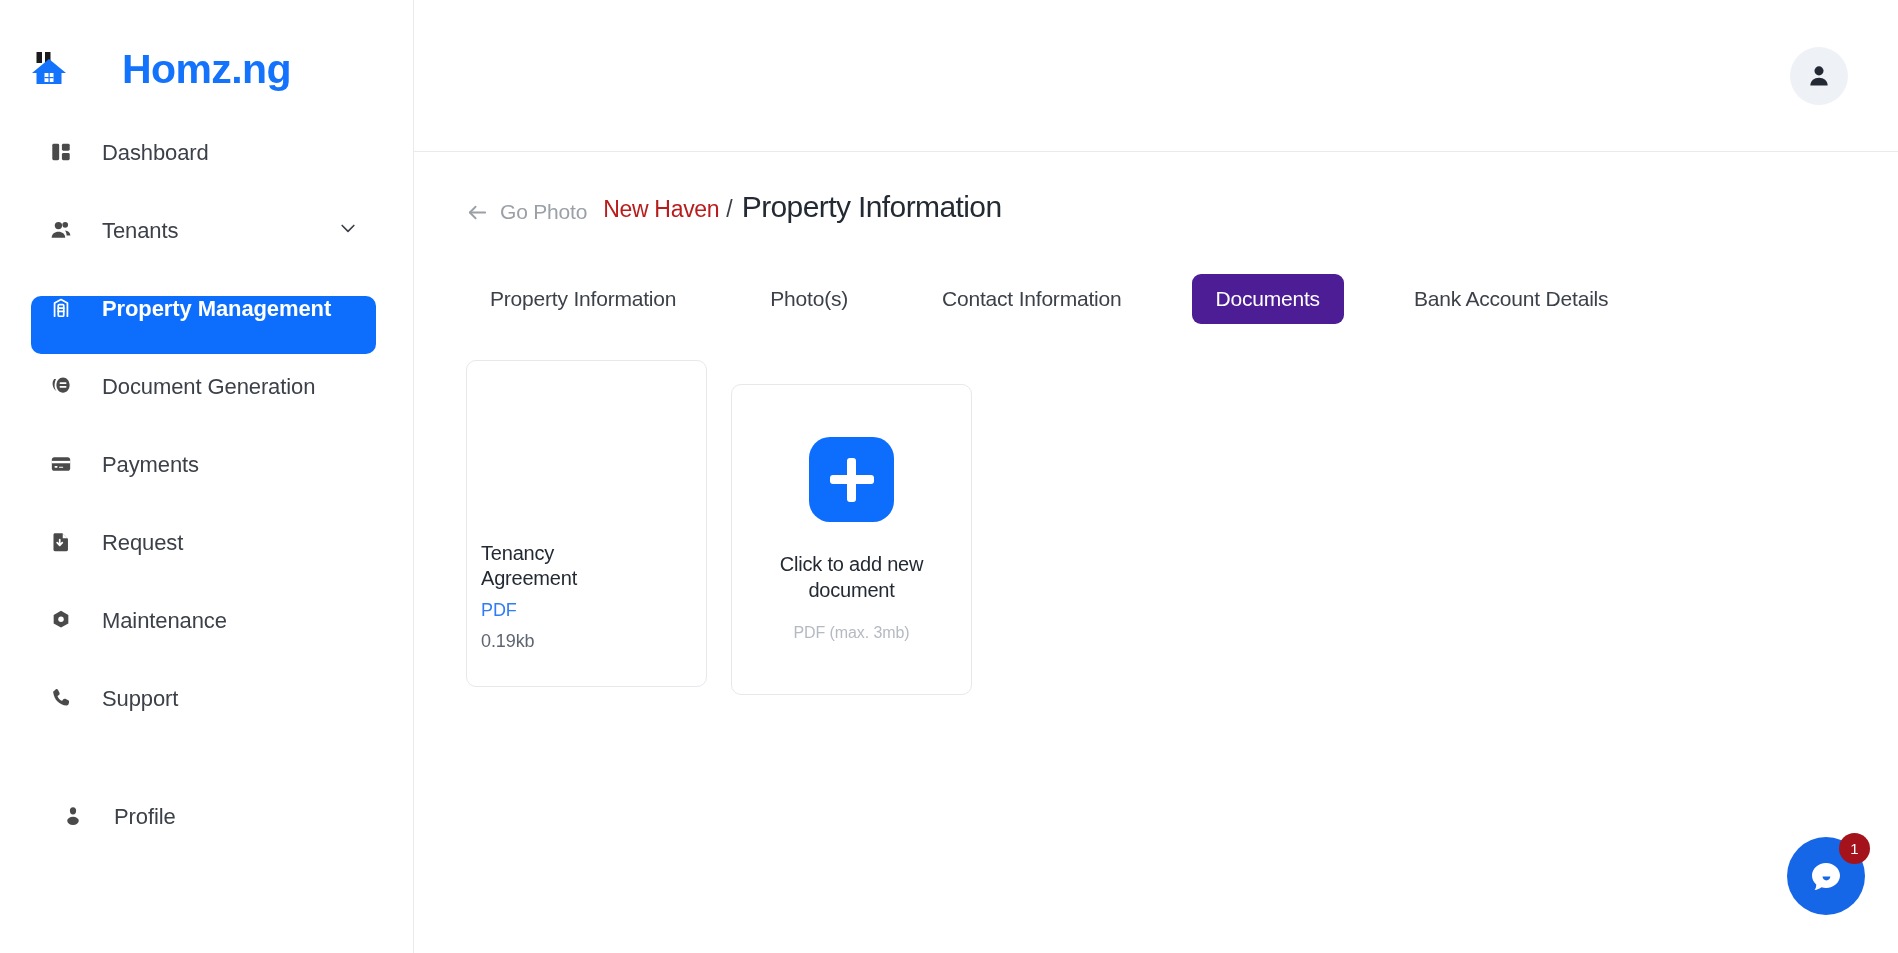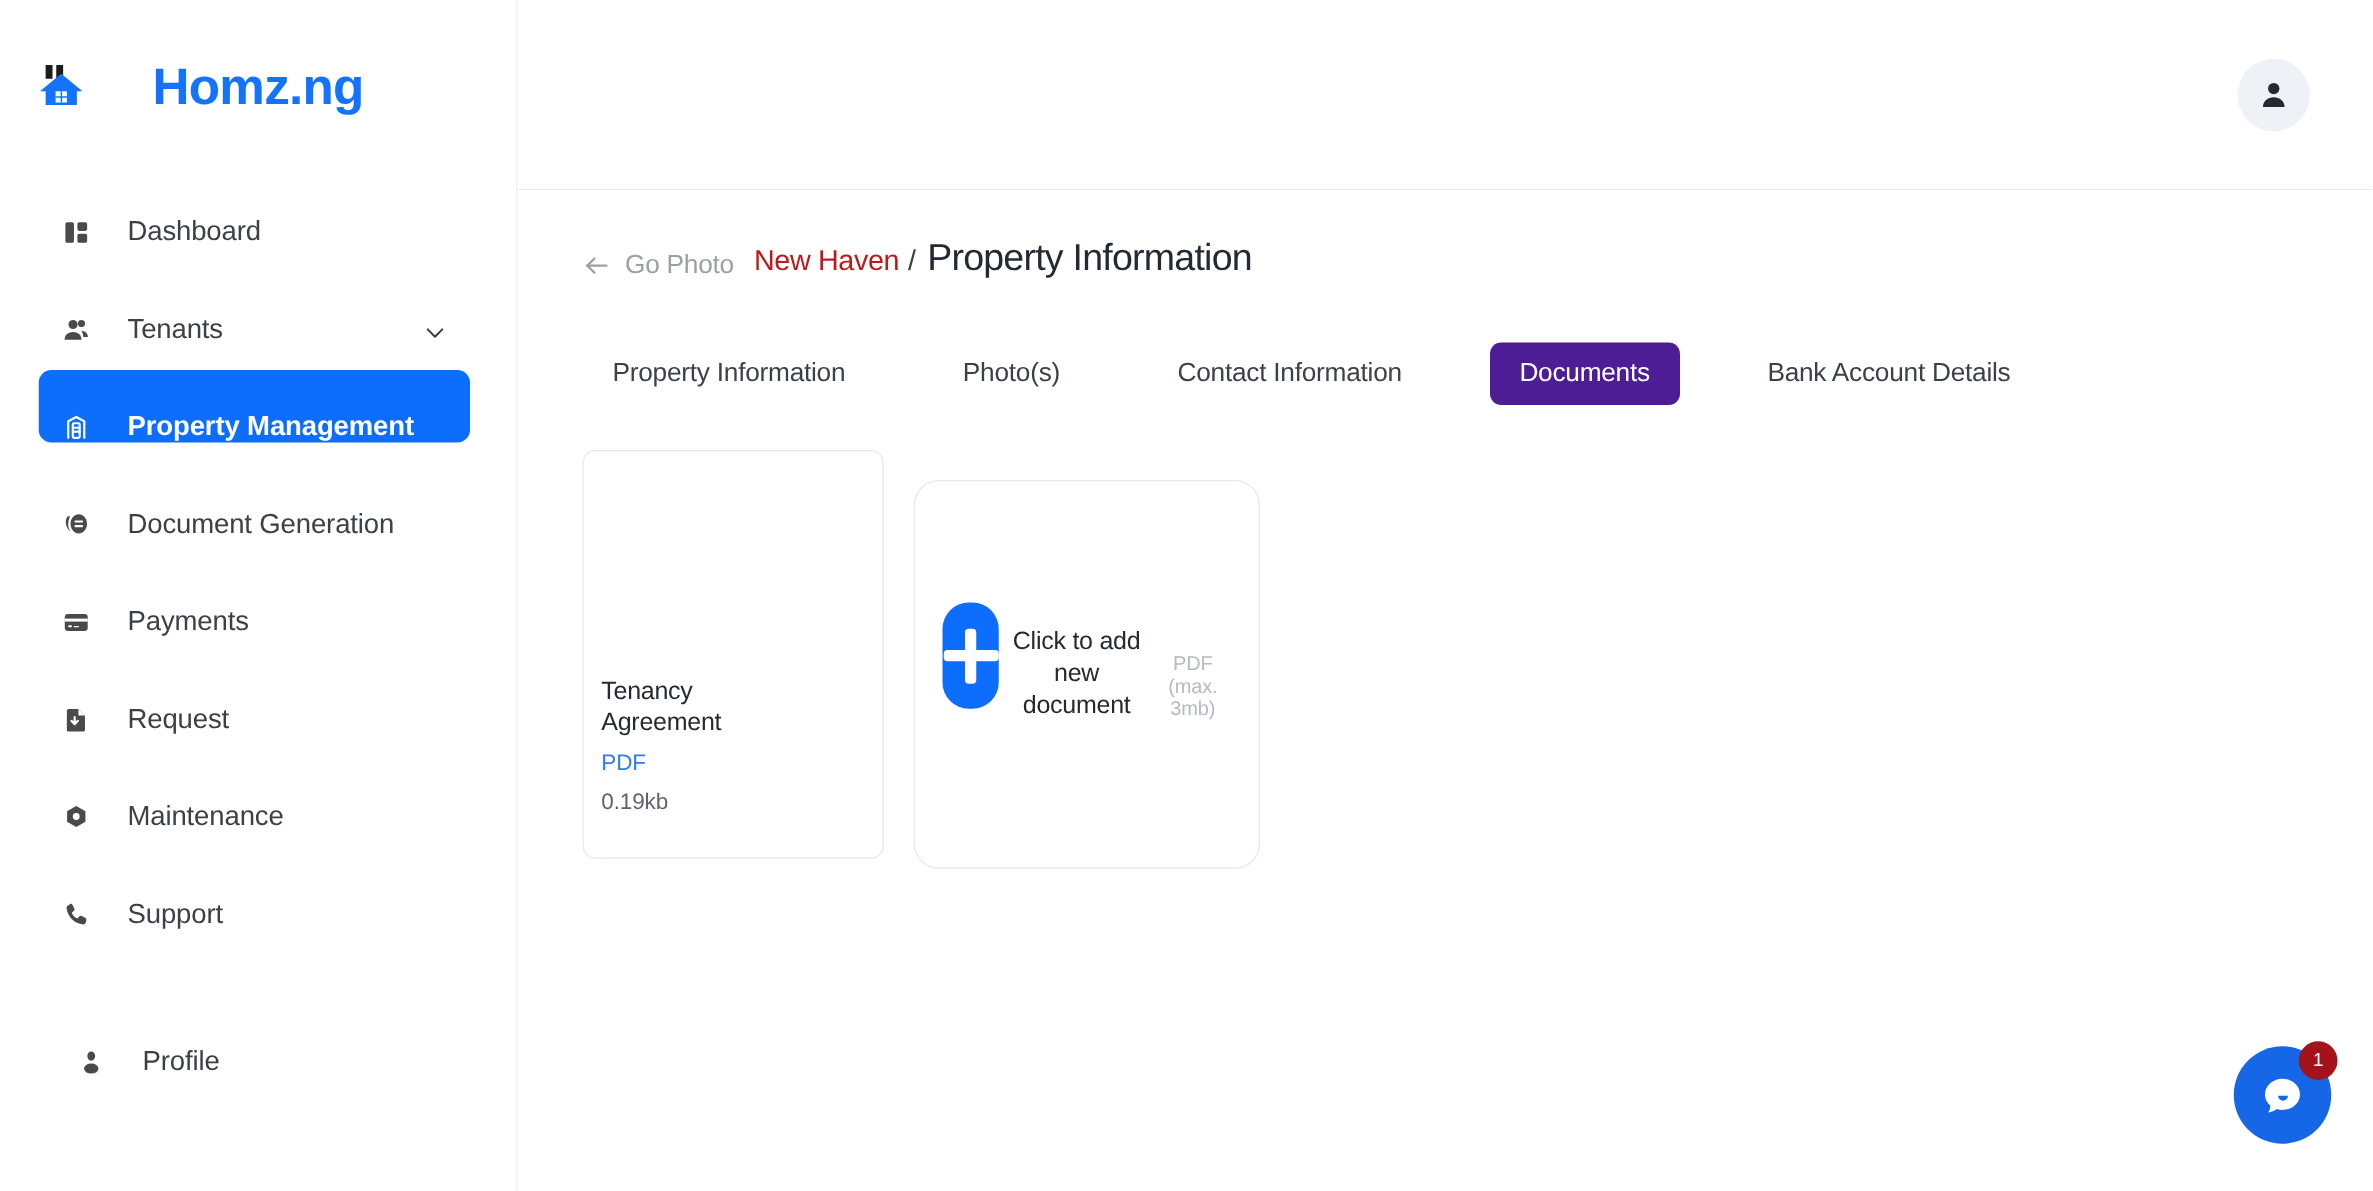--- a/index.html
+++ b/index.html
@@ -40,21 +40,21 @@
     letter-spacing: -0.6px;
     line-height: 1;
     margin-left: 44px;
   }
 
   .nav { margin-top: 48px; }
   .nav-group-bottom { margin-top: 60px; padding-left: 12px; }
 
   .nav-item {
     display: flex;
-    align-items: flex-end;
+    align-items: flex-start;
     height: 58px;
     margin: 0 37px 20px 31px;
     padding: 0 18px;
     border-radius: 10px;
     cursor: pointer;
     position: relative;
   }
   .nav-item .ico {
     width: 24px; height: 24px;
     flex: 0 0 24px;
@@ -197,28 +197,28 @@
     letter-spacing: -0.1px;
   }
   .doc-size {
     font-size: 18px;
     color: #5f6570;
     margin-top: 10px;
     letter-spacing: -0.1px;
   }
 
   .add-card {
-    width: 277px;
+    width: 241px;
     height: 311px;
     margin-top: 24px;
     border: 1px solid #e6e8ec;
-    border-radius: 20px;
-    background: #ffffff;
-    display: flex;
-    flex-direction: row;
+    border-radius: 10px;
+    background: #ffffff;
+    display: flex;
+    flex-direction: column;
     align-items: center;
     justify-content: center;
     cursor: pointer;
     padding: 0 22px;
   }
   .plus-box {
     width: 85px; height: 85px;
     border-radius: 21px;
     background: #0d6efd;
     display: flex; align-items: center; justify-content: center;

